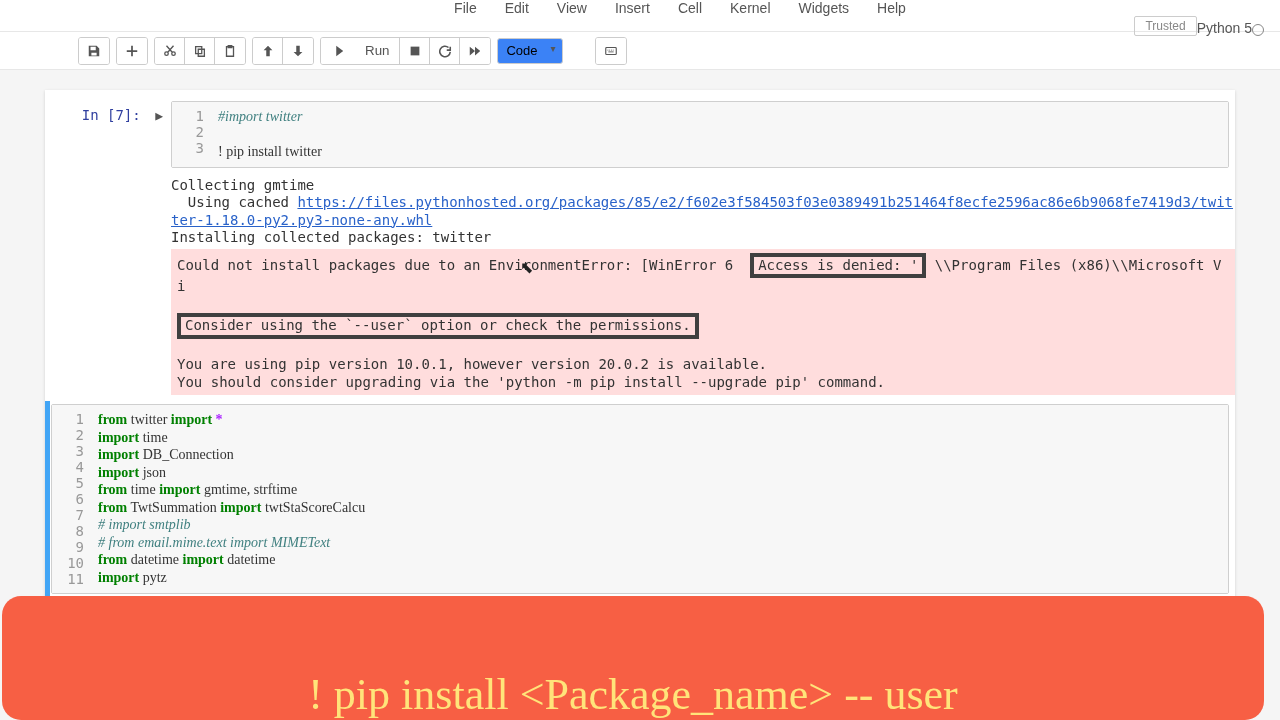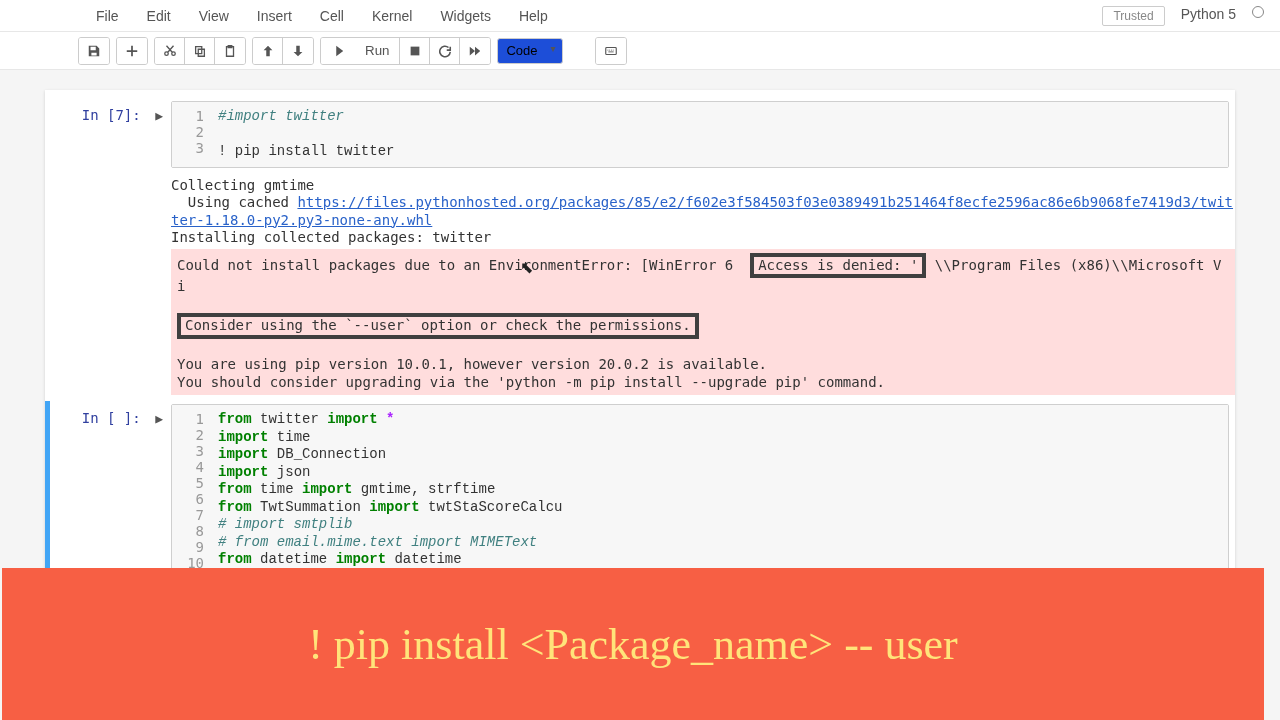--- a/index.html
+++ b/index.html
@@ -1,49 +1,49 @@
 <!DOCTYPE html>
 <html><head>
 <meta charset="utf-8">
 <style>
 * { box-sizing: border-box; margin: 0; padding: 0; }
 body { font-family: "Helvetica Neue", Helvetica, Arial, sans-serif; font-size: 14px; color: #333; background: #fff; overflow: hidden; }
-.menubar { height: 32px; border-bottom: 1px solid #e7e7e7; display: flex; align-items: center; padding: 0 16px; }
+.menubar { height: 32px; border-bottom: 1px solid #e7e7e7; display: flex; align-items: center; padding: 0 16px; flex-direction: column; }
 .menubar-left { display: flex; gap: 28px; padding-left: 80px; }
 .menubar-item { color: #555; cursor: pointer; font-size: 14px; }
-.menubar-right { margin-left: auto; display: flex; align-items: flex-start; gap: 16px; }
+.menubar-right { margin-left: auto; display: flex; align-items: flex-end; }
 .trusted { border: 1px solid #ccc; padding: 2px 10px; font-size: 12px; color: #888; border-radius: 2px; }
 .kernel-name { font-size: 14px; color: #555; }
 .kernel-indicator { width: 12px; height: 12px; border: 1px solid #888; border-radius: 50%; display: inline-block; }
 .toolbar { height: 38px; border-bottom: 1px solid #e7e7e7; display: flex; align-items: center; padding: 0 16px 0 78px; gap: 6px; }
 .tool-group { display: flex; border: 1px solid #ccc; border-radius: 3px; overflow: hidden; }
 .tool-btn { width: 30px; height: 26px; background: #fff; border: none; border-right: 1px solid #ccc; display: flex; align-items: center; justify-content: center; cursor: pointer; color: #555; }
 .tool-btn:last-child { border-right: none; }
 .tool-btn.wide { width: auto; padding: 0 10px; gap: 20px; }
-.cell-type-select { height: 26px; border: 1px solid #ccc; border-radius: 3px; padding: 0 24px 0 8px; font-size: 13px; background: #1d4ed8; appearance: none; position: relative; }
+.cell-type-select { height: 26px; border: 1px solid #ccc; border-radius: 3px; padding: 0 24px 0 8px; font-size: 13px; background: #3b82f6; appearance: none; position: relative; }
 .select-wrap { position: relative; }
 .select-wrap::after { content: "▾"; position: absolute; right: 8px; top: 5px; font-size: 10px; color: #555; pointer-events: none; }
 .notebook-container { position: absolute; top: 70px; left: 0; right: 0; bottom: 0; padding: 20px 10px; background: #f5f5f5; overflow: hidden; }
 .notebook { background: #fff; margin: 0 auto; max-width: 1190px; box-shadow: 0 1px 3px rgba(0,0,0,.15); padding: 8px 0; }
 .cell { display: flex; margin: 0; padding: 3px 6px; }
 .cell.selected { border-left: 5px solid #42A5F5; padding-left: 1px; }
 .prompt { width: 120px; text-align: right; padding: 6px 8px 0 0; font-family: monospace; font-size: 14px; color: #303F9F; flex-shrink: 0; }
 .run-arrow { color: #555; font-size: 13px; padding-left: 6px; cursor: pointer; }
 .input-area { flex: 1; border: 1px solid #cfcfcf; border-radius: 2px; background: #f7f7f7; display: flex; }
 .gutter { width: 38px; background: #f7f7f7; padding: 6px 6px 6px 0; font-family: monospace; font-size: 14px; color: #999; text-align: right; user-select: none; }
-.code { flex: 1; padding: 6px 8px; font-family: Liberation Mono, monospace; font-size: 14px; line-height: 1.25; white-space: pre; background: #f7f7f7; }
+.code { flex: 1; padding: 6px 8px; font-family: Liberation Serif, serif; font-size: 14px; line-height: 1.25; white-space: pre; background: #f7f7f7; }
 .output { padding: 6px 0 6px 120px; margin-left: 6px; }
 .output-content { font-family: monospace; font-size: 14px; line-height: 1.25; white-space: pre-wrap; word-break: break-all; }
 .output-content a { color: #2962c9; text-decoration: underline; }
 .output-error { background: #fdd; padding: 4px 6px; margin-top: 2px; }
 .c-comment { color: #408080; font-style: italic; }
 .c-keyword { color: #008000; font-weight: bold; }
 .c-op { color: #AA22FF; font-weight: bold; }
 .highlight-box { border: 4px solid #404040; padding: 0 4px; display: inline-block; }
-.caption-bar { position: absolute; left: 2px; right: 16px; bottom: 0; height: 152px; background: #f75f44; display: flex; align-items: center; justify-content: center; }
+.caption-bar { position: absolute; left: 2px; right: 16px; bottom: 0; height: 124px; background: #f75f44; display: flex; align-items: flex-end; justify-content: center; border-radius: 19px; }
 .caption-text { font-family: "Times New Roman", serif; font-size: 44px; color: #ffe47a; font-weight: 500; }
 .cursor-ptr { position: absolute; left: 520px; top: 258px; font-size: 16px; color: #222; pointer-events: none; }
 svg { width: 14px; height: 14px; }
 </style>
 </head>
 <body>
 
 <div class="menubar">
   <div class="menubar-left">
     <span class="menubar-item">File</span>
@@ -168,21 +168,20 @@
 <span>Installing collected packages: twitter</span></div>
       <div class="output-content output-error"><span>Could not install packages due to an EnvironmentError: [WinError 6 </span> <span class="highlight-box">Access is denied: '</span> <span>\\Program Files (x86)\\Microsoft Vi</span>
 
 <span class="highlight-box">Consider using the `--user` option or check the permissions.</span>
 
 <span>You are using pip version 10.0.1, however version 20.0.2 is available.</span>
 <span>You should consider upgrading via the 'python -m pip install --upgrade pip' command.</span></div>
     </div>
 
     <div class="cell selected">
-      <div class="prompt"><span>In [ ]:</span> <span class="run-arrow">▶</span></div>
       <div class="input-area">
         <div class="gutter">
             <div>1</div>
             <div>2</div>
             <div>3</div>
             <div>4</div>
             <div>5</div>
             <div>6</div>
             <div>7</div>
             <div>8</div>

